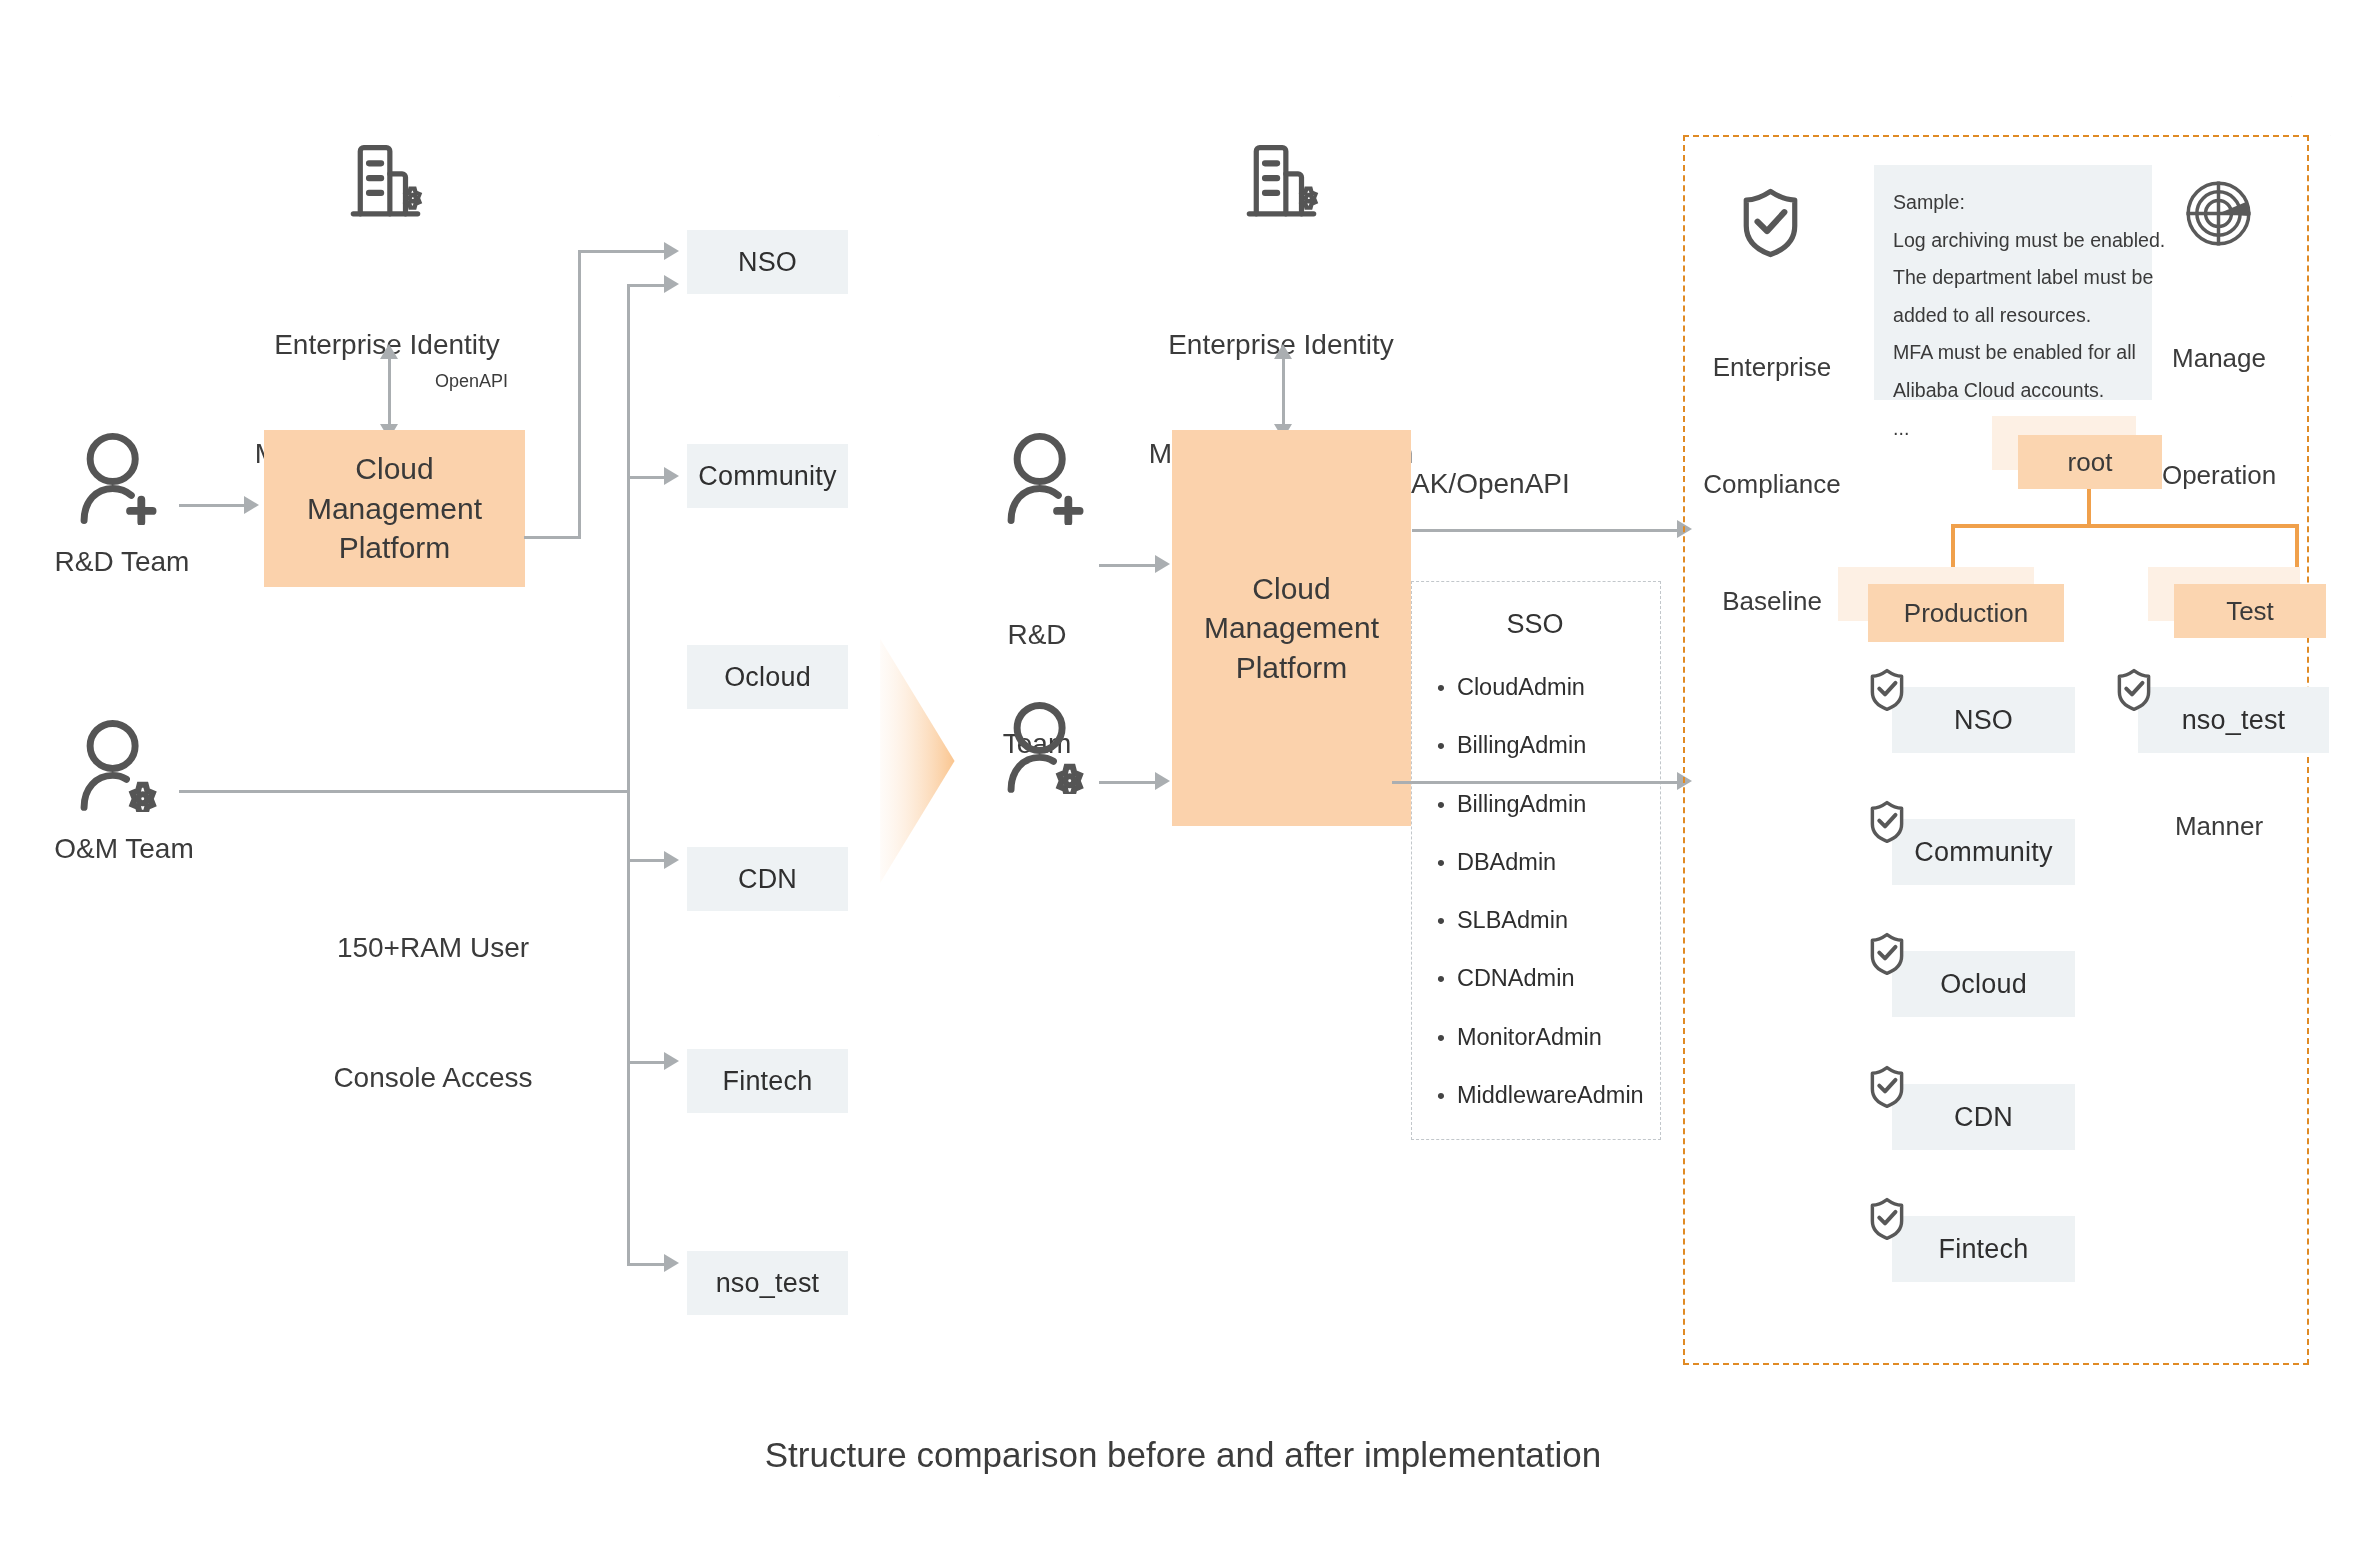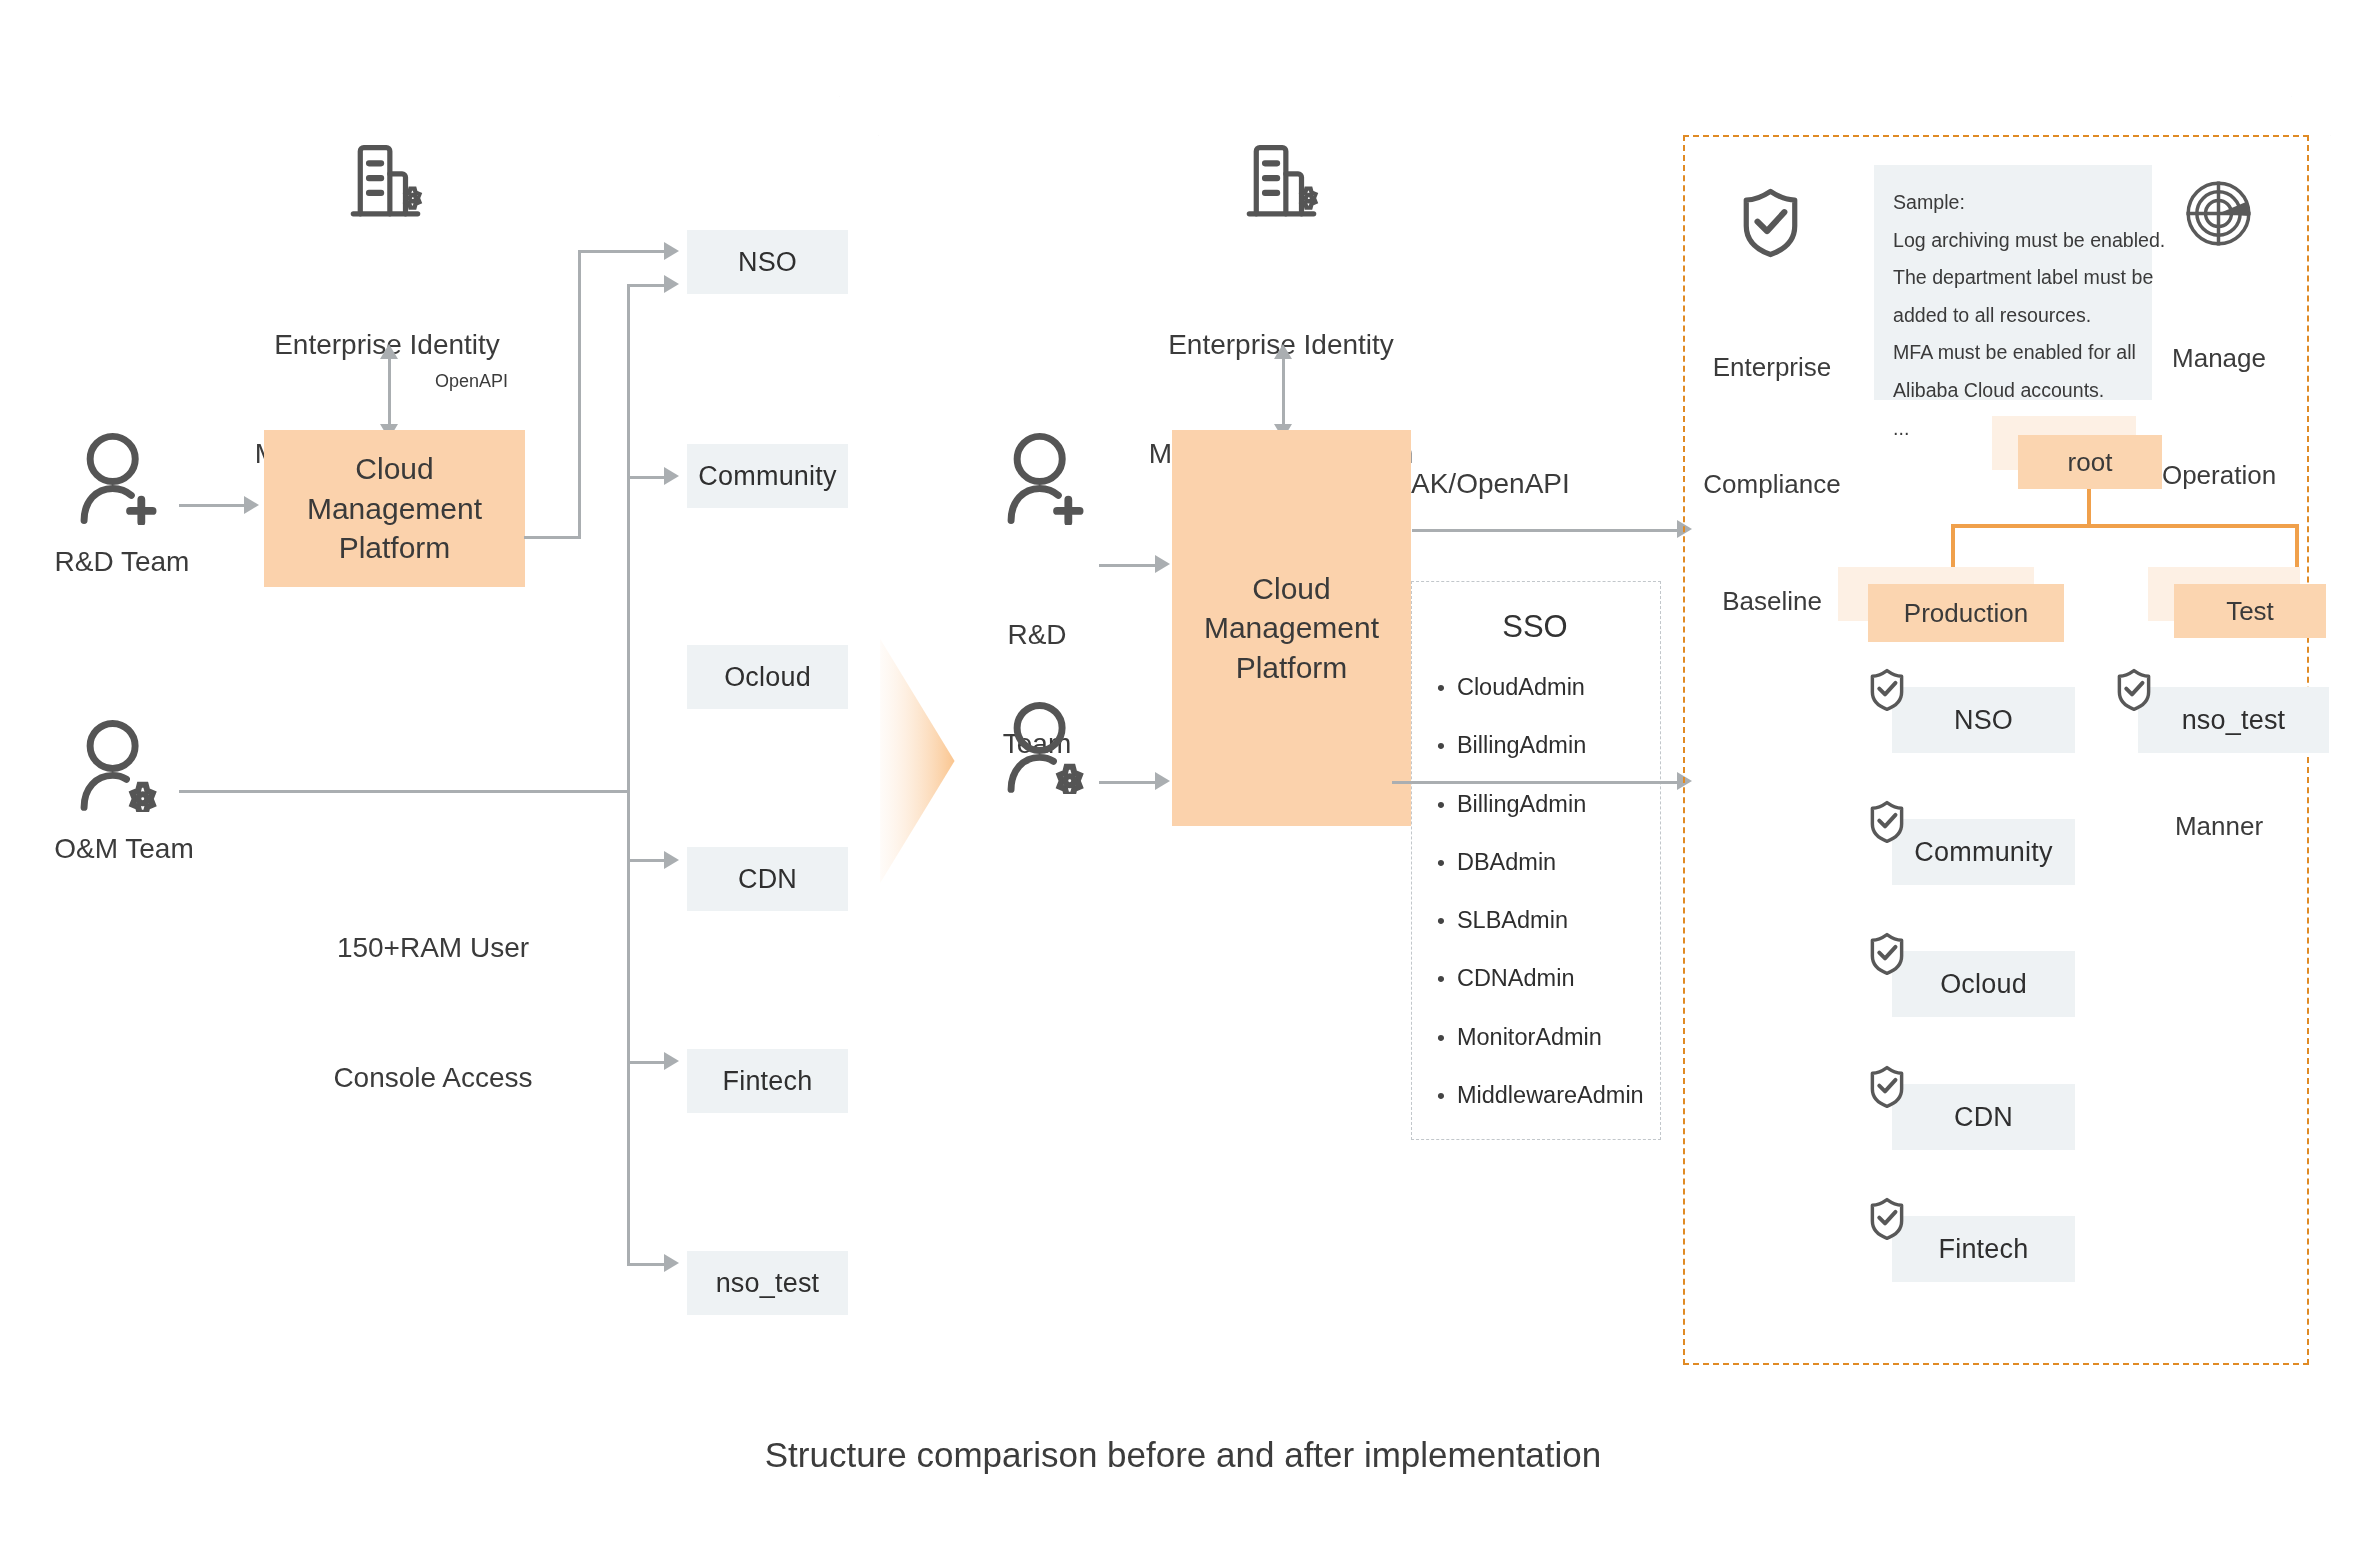--- a/index.html
+++ b/index.html
@@ -54,21 +54,21 @@
       border-left:9.6px solid transparent;border-right:9.6px solid transparent;
       border-top:15px solid #aaaeb1;}
   .oln{position:absolute;background:#f0a04b;}
   .olnh{height:3.5px;} .olnv{width:3.5px;}
 
   
   .dash-grey{position:absolute;border:1.7px dashed #c2c7cb;}
   .dash-orange{position:absolute;border:2.6px dashed #e08a24;}
 
   
-  .sso-title{position:absolute;font-size:31px;color:#333;width:100%;text-align:center;}
+  .sso-title{position:absolute;font-size:27px;color:#333;width:100%;text-align:center;}
   .sso-item{position:absolute;font-size:23.5px;color:#2e2e2e;white-space:nowrap;}
   .sso-item::before{content:"\2022";color:#444;margin-right:12px;font-size:22.6px;}
 
   
   .note{position:absolute;background:#eef2f4;padding:19px 17.4px 22.6px 19px;
         font-size:19.6px;line-height:1.92;color:#3a3a3a;box-sizing:border-box;}
   .note div{white-space:nowrap;}
 
   
   #transition{position:absolute;left:875px;top:635px;width:83px;height:252px;}

